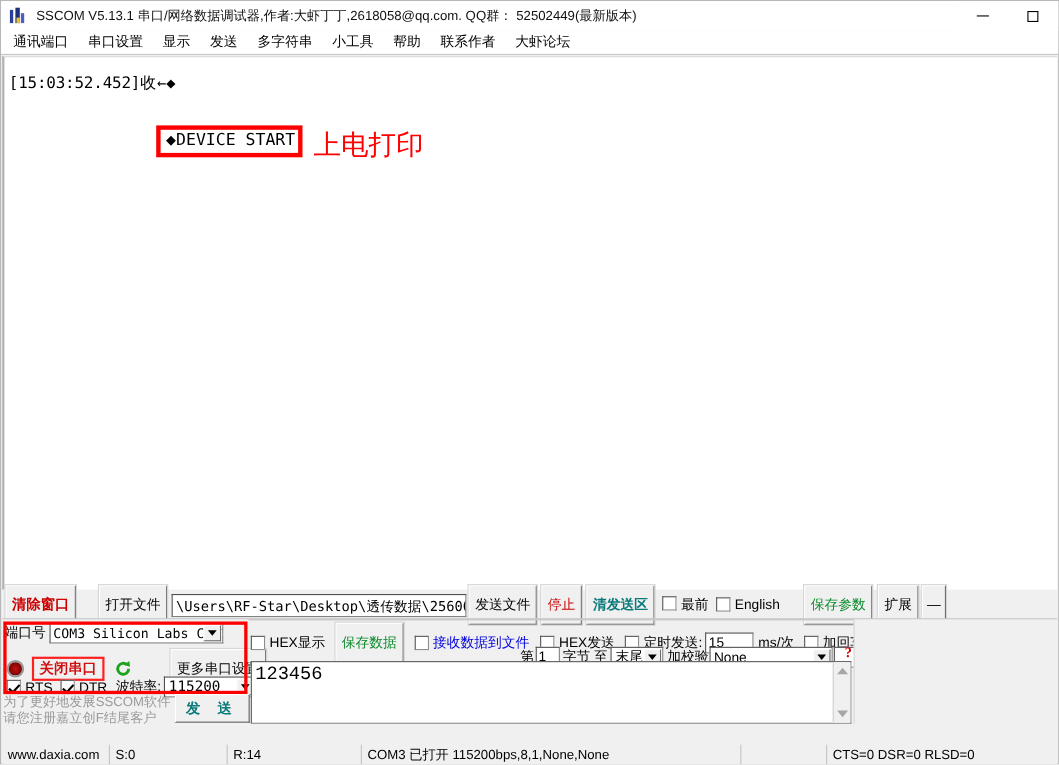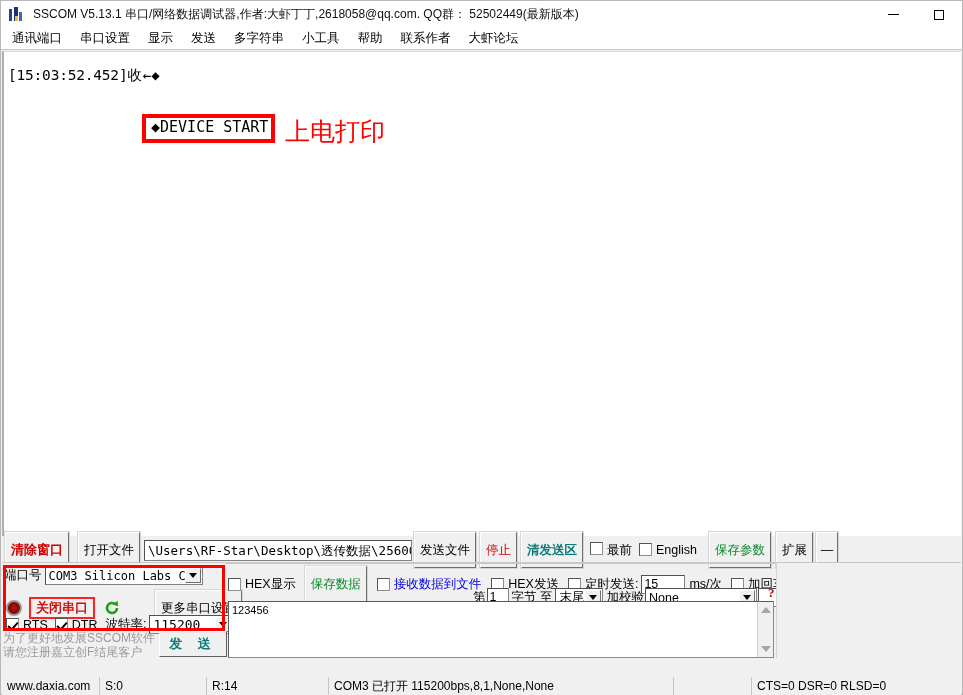--- a/index.html
+++ b/index.html
@@ -102,21 +102,21 @@
     border: 1px solid #a0a0a0;
     border-right-color: #6e6e6e; border-bottom-color: #6e6e6e;
     border-top-color: #ffffff; border-left-color: #ffffff;
     outline: 1px solid #d6d6d6;
     font-size: 12.5px; color: #000;
     padding: 17px 5px; height: 21px; line-height: 18px;
     white-space: nowrap; font-family: "Liberation Sans", sans-serif;
     display: flex; align-items: center; justify-content: center;
   }
   .btn-clear { color: #cc0000; font-weight: bold; font-size: 13px; margin-left: 3px; }
-  .btn-openfile { margin-left: 9px; }
+  .btn-openfile { margin-left: 21px; }
   .fpath {
     margin-left: 4px; height: 21px; width: 268px;
     background: #ffffff; border: 1px solid #828282;
     border-top-color:#505050; border-left-color:#505050;
     font-family: "DejaVu Sans Mono", monospace;
     font-size: 12.5px; color: #000; line-height: 19px; padding-left: 3px;
     overflow: hidden; white-space: nowrap;
   }
   .btn-sendfile { margin-left: 2px; }
   .btn-stop { color: #cc0000; margin-left: 4px; }
@@ -127,21 +127,21 @@
     border: 1px solid #8f8f8f; border-top-color:#555; border-left-color:#555;
     display: inline-flex; align-items: center; justify-content: center;
     flex: none; position: relative;
   }
   .cb.checked::after {
     content: ""; position: absolute; left: 3px; top: 1px;
     width: 4px; height: 8px; border: solid #000; border-width: 0 2px 2px 0;
     transform: rotate(42deg);
   }
   .chk-label { font-size: 12.5px; color: #000; margin-left: 4px; font-family: "Liberation Sans", sans-serif; }
-  .btn-saveparam { color: #0a8a2a; margin-left: 12px; }
+  .btn-saveparam { color: #0a8a2a; margin-left: 22px; }
   .btn-expand { margin-left: 5px; }
   .btn-minus { margin-left: 3px; width: 22px; }
 
   
   .divider-h {
     position: absolute; left: 1px; top: 561px; width: 959px; height: 2px;
     background: #c8c8c8;
   }
 
   
@@ -241,21 +241,21 @@
   }
 
   
   .sendbox {
     position: absolute; left: 227px; top: 600px; width: 546px; height: 57px;
     background: #ffffff;
     border: 1px solid #8a8a8a; border-top-color: #5a5a5a; border-left-color: #5a5a5a;
   }
   .sendbox .txt {
     position: absolute; left: 3px; top: 2px;
-    font-family: Liberation Sans, sans-serif; font-size: 11px; color: #000;
+    font-family: Liberation Mono, monospace; font-size: 17px; color: #000;
   }
   .vscroll {
     position: absolute; right: 0; top: 0; width: 16px; height: 55px;
     background: #f0f0f0; border-left: 1px solid #d0d0d0;
   }
   .vs-arrow {
     position: absolute; left: 0; width: 16px; height: 16px;
     display: flex; align-items: center; justify-content: center;
   }
   .vs-arrow.up { top: 0; }

